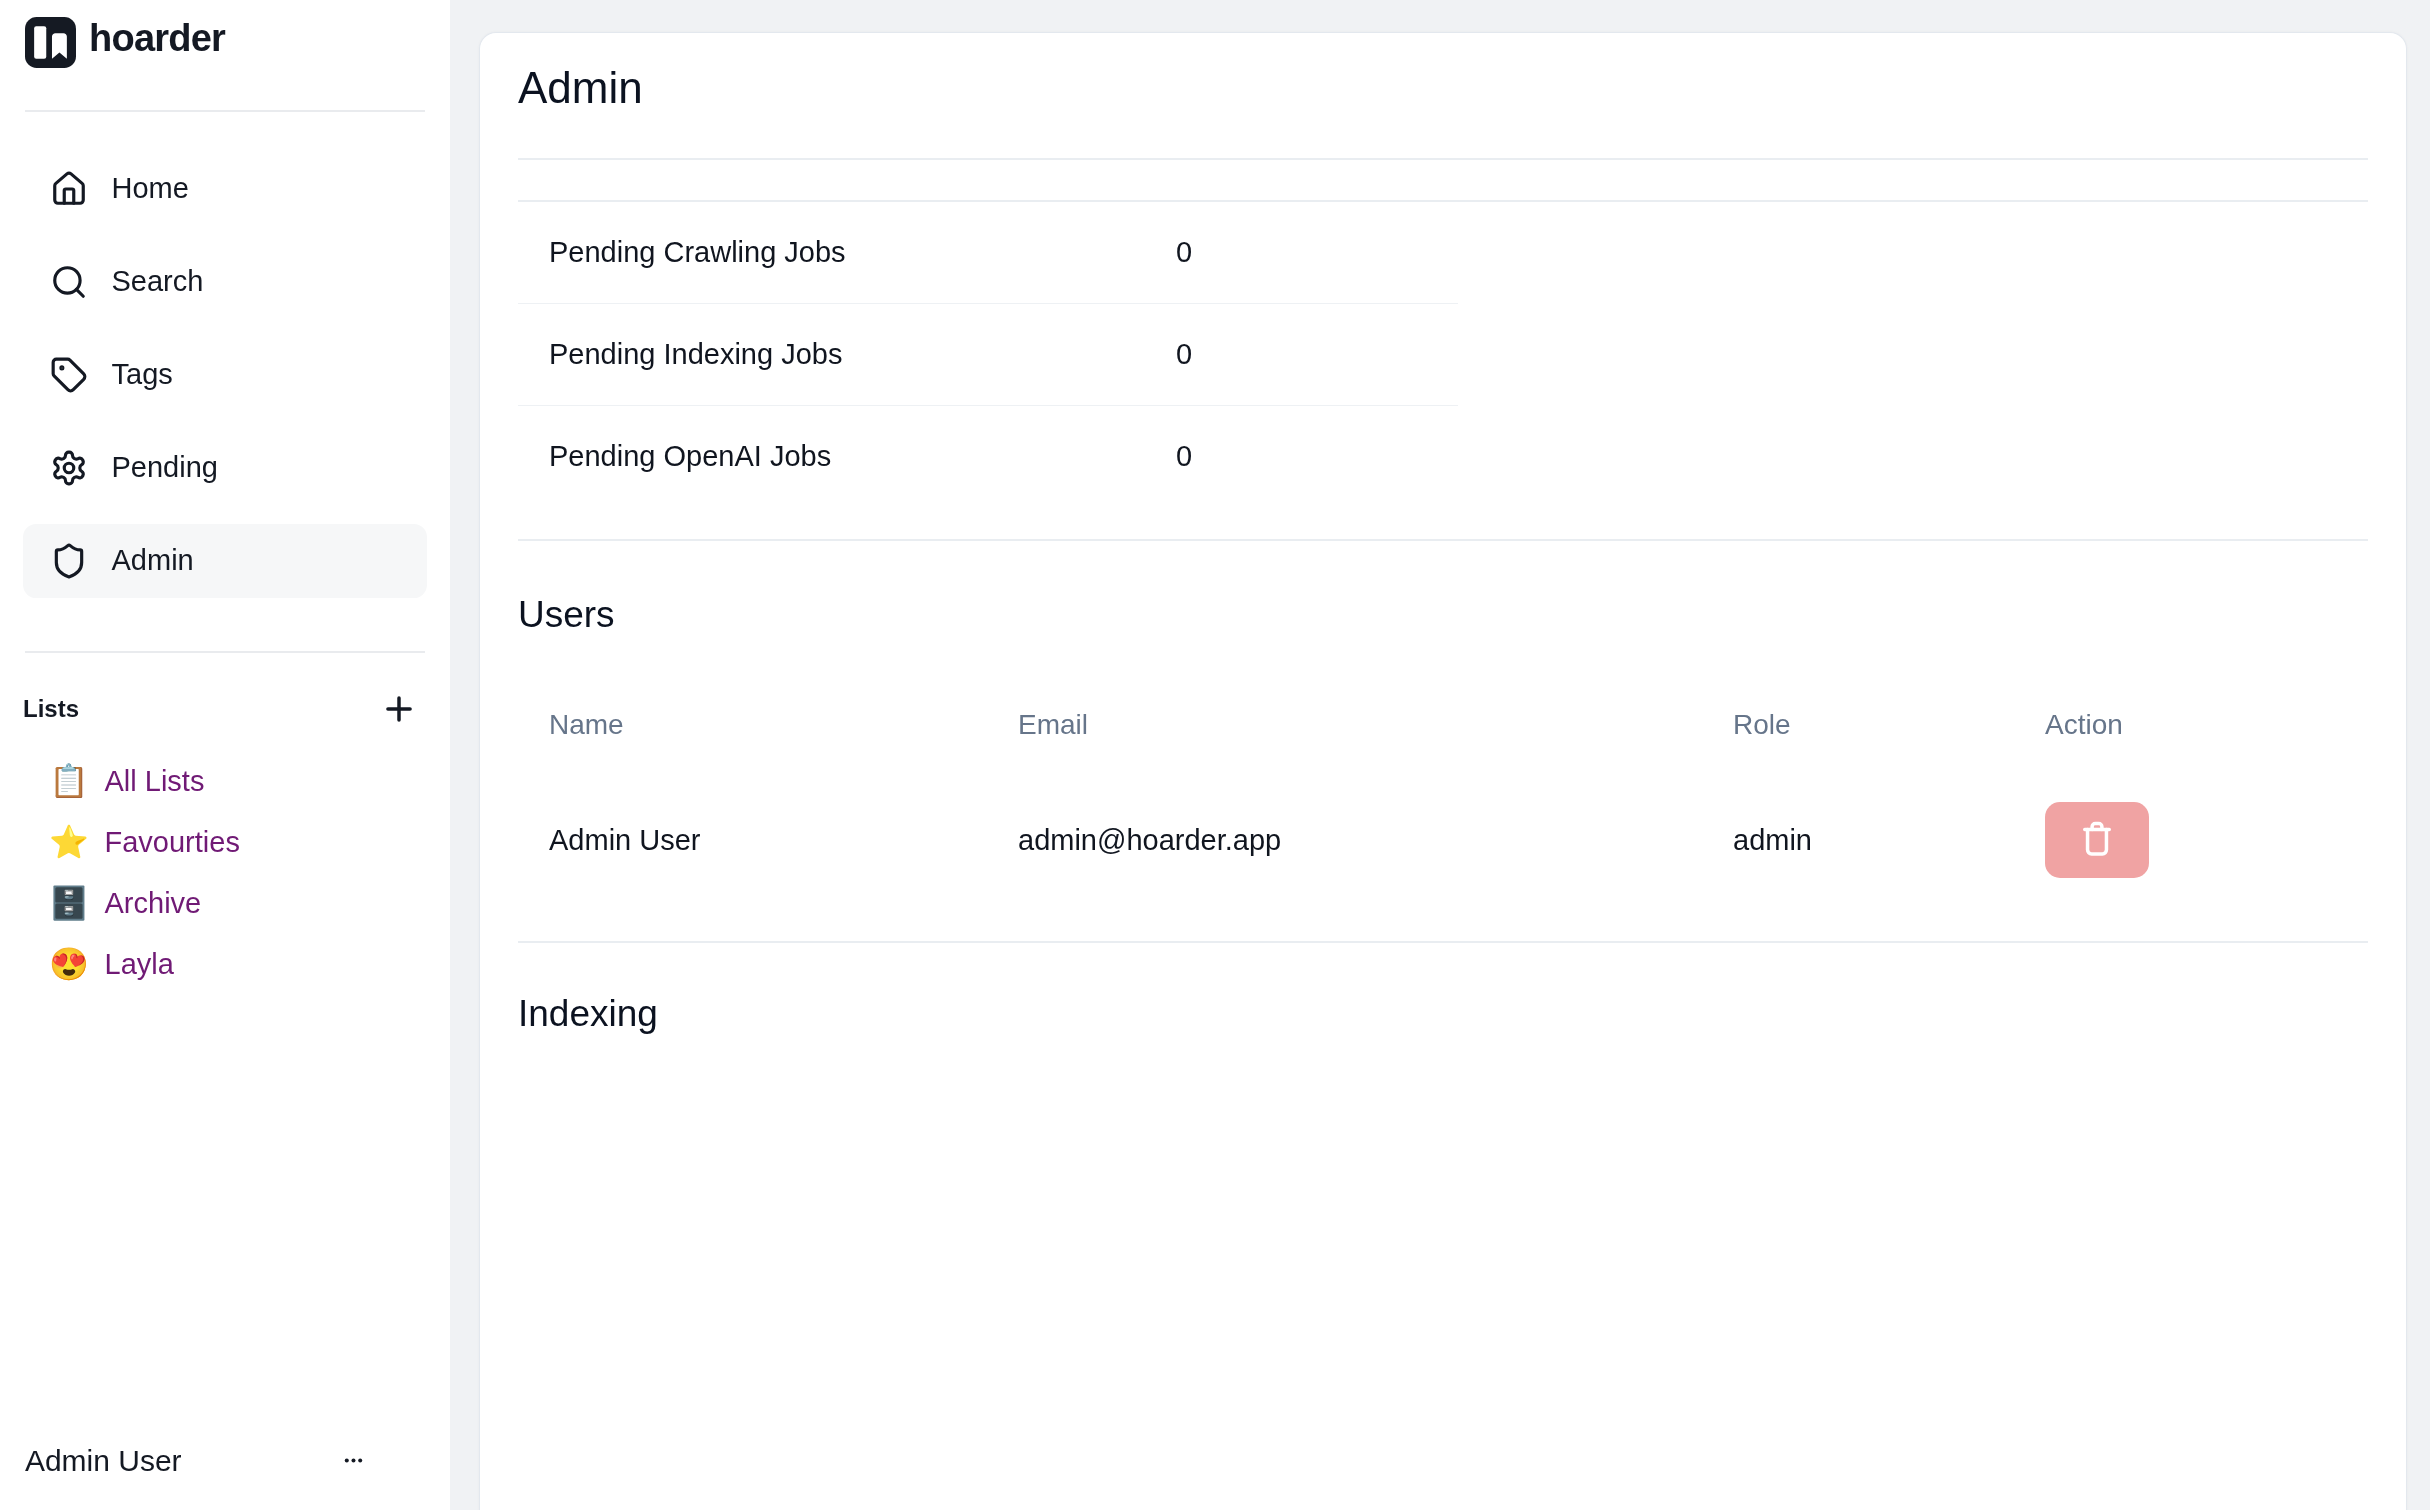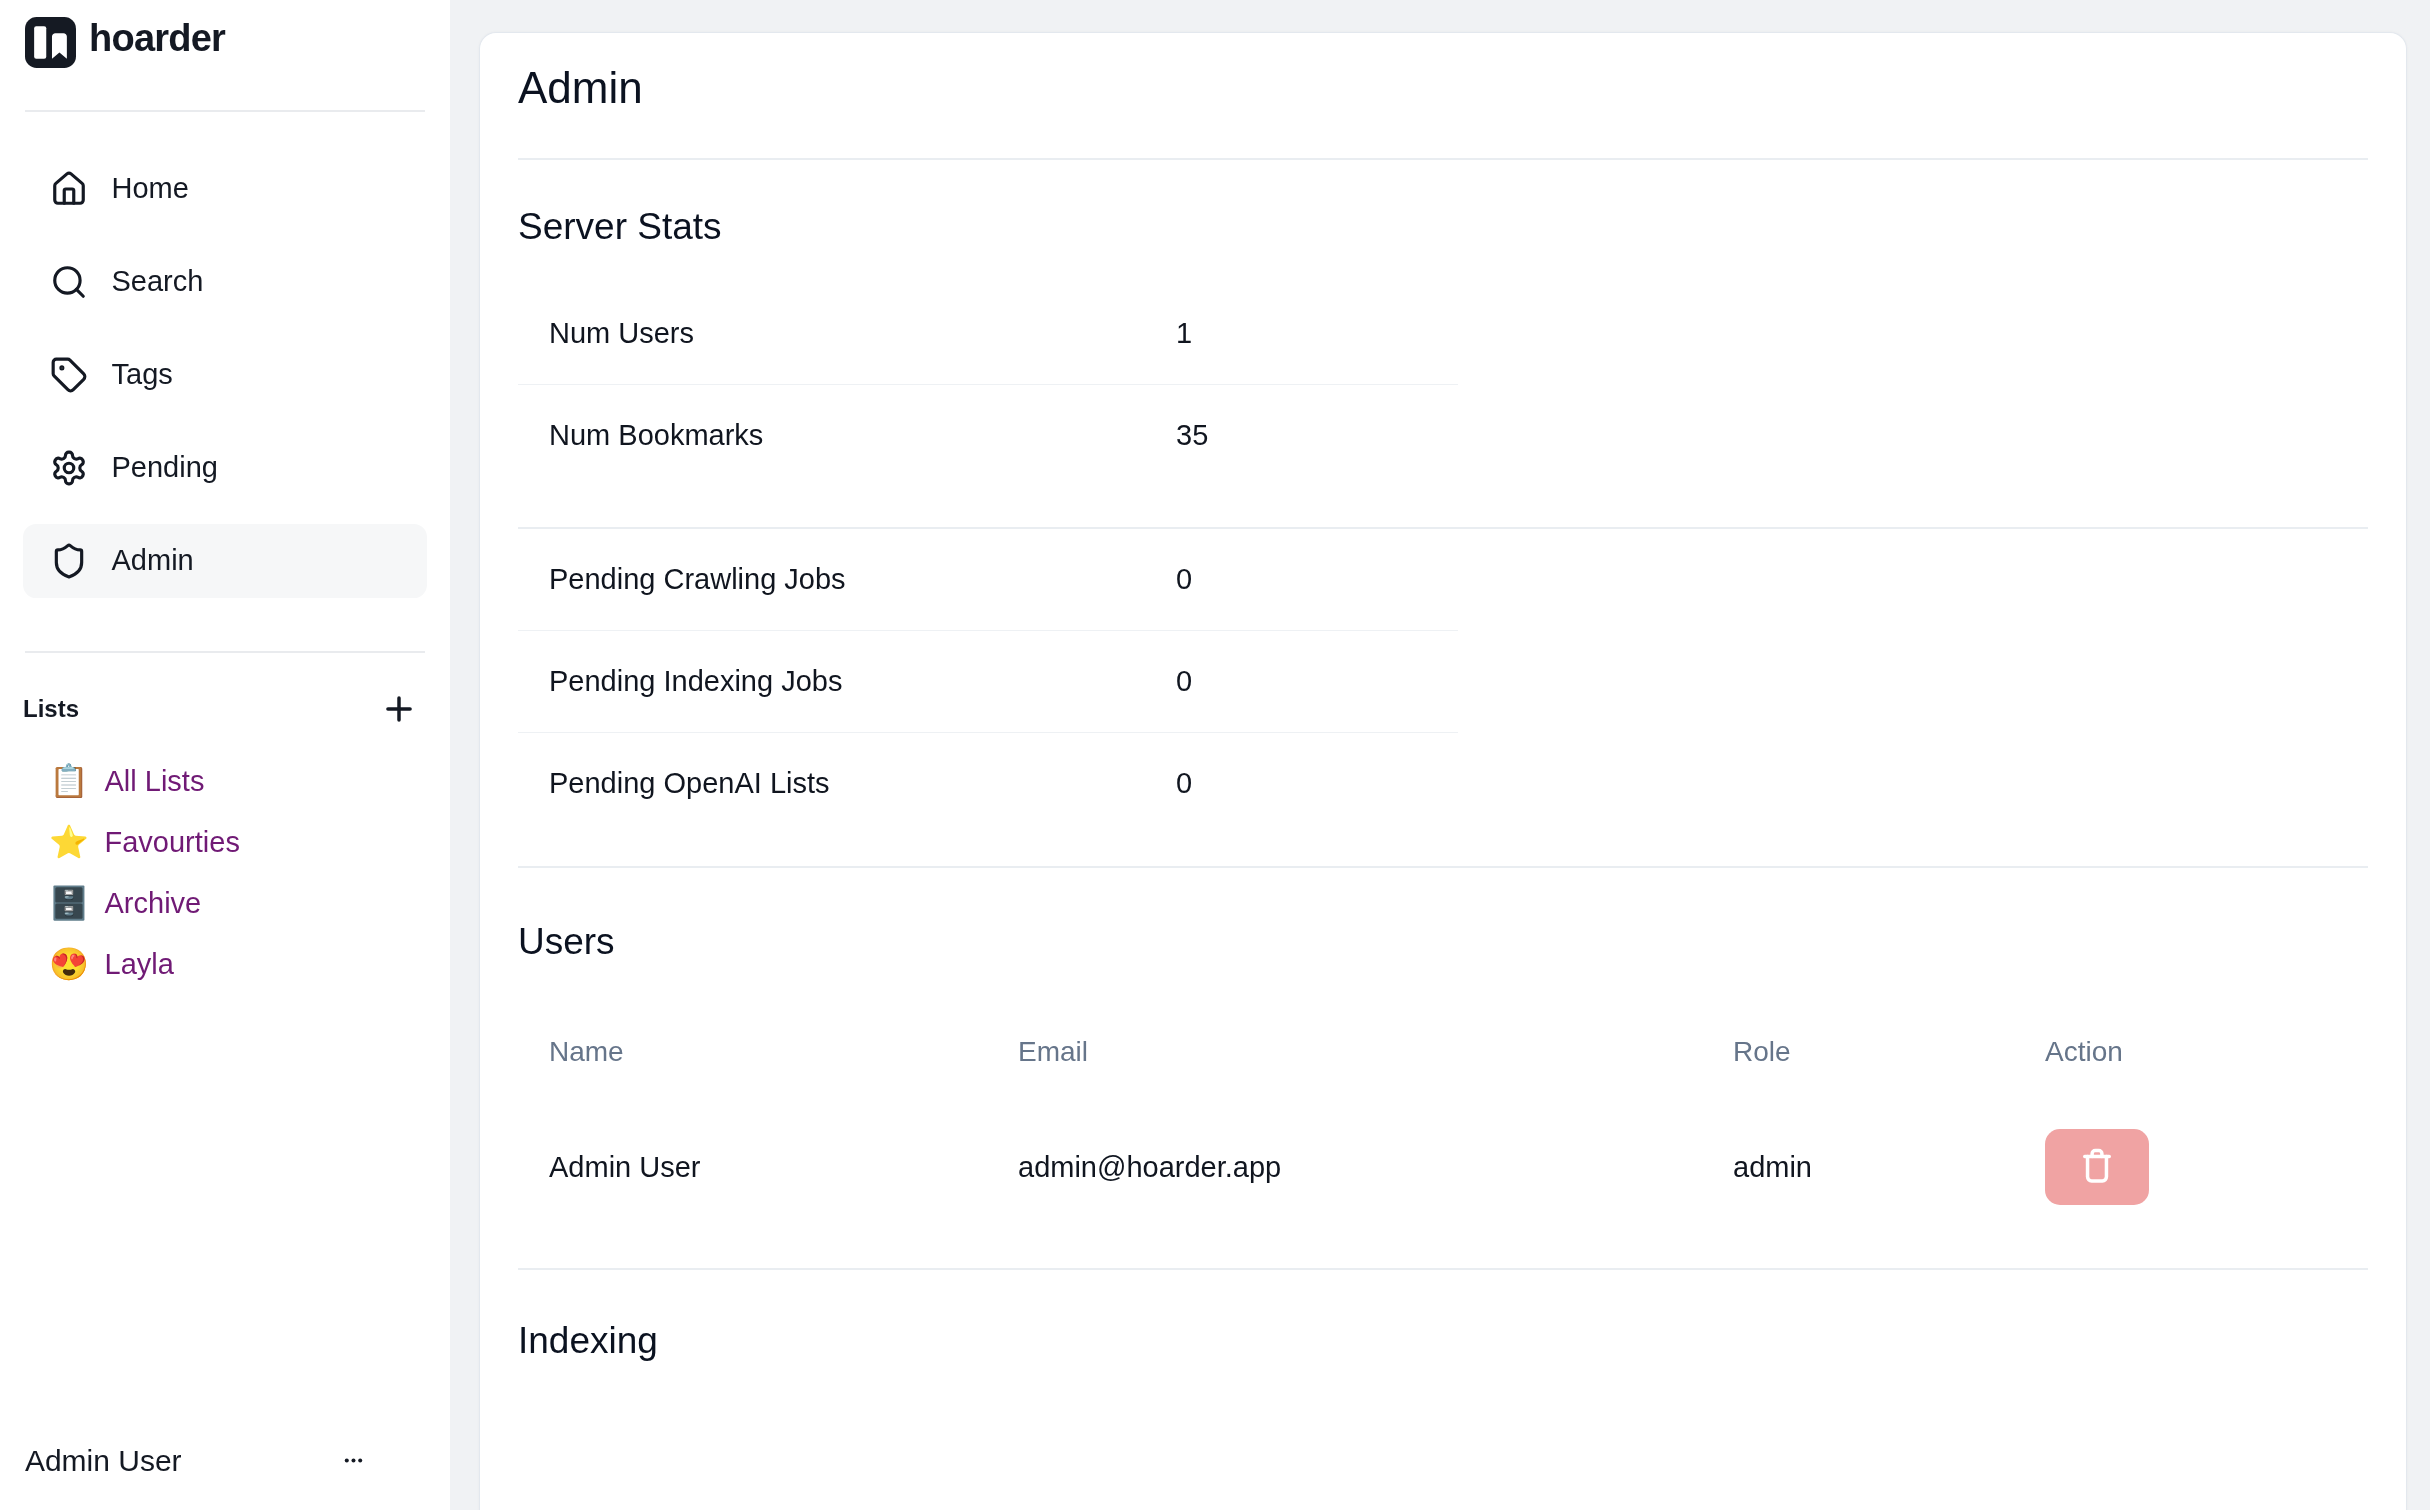--- a/index.html
+++ b/index.html
@@ -210,48 +210,35 @@
       </button>
     </div>
   </aside>
 
   <main class="main">
     <div class="card">
 
       <h1 class="page-title">Admin</h1>
       <div class="hr"></div>
 
-      <section>
-        <h2 class="section-title t-server">Server Stats</h2>
-        <div class="stats-table">
-            <div class="stat-row">
-              <span class="stat-label">Num Users</span>
-              <span class="stat-value">1</span>
-            </div>
-            <div class="stat-row">
-              <span class="stat-label">Num Bookmarks</span>
-              <span class="stat-value">35</span>
-            </div>
-          </div>
-      </section>
 
       <div class="hr sec-end-stats"></div>
 
       <section>
         <div class="stats-table">
             <div class="stat-row">
               <span class="stat-label">Pending Crawling Jobs</span>
               <span class="stat-value">0</span>
             </div>
             <div class="stat-row">
               <span class="stat-label">Pending Indexing Jobs</span>
               <span class="stat-value">0</span>
             </div>
             <div class="stat-row">
-              <span class="stat-label">Pending OpenAI Lists</span>
+              <span class="stat-label">Pending OpenAI Jobs</span>
               <span class="stat-value">0</span>
             </div>
           </div>
       </section>
 
       <div class="hr sec-end-jobs"></div>
 
       <section>
         <h2 class="section-title t-users">Users</h2>
         <div class="users-table">

